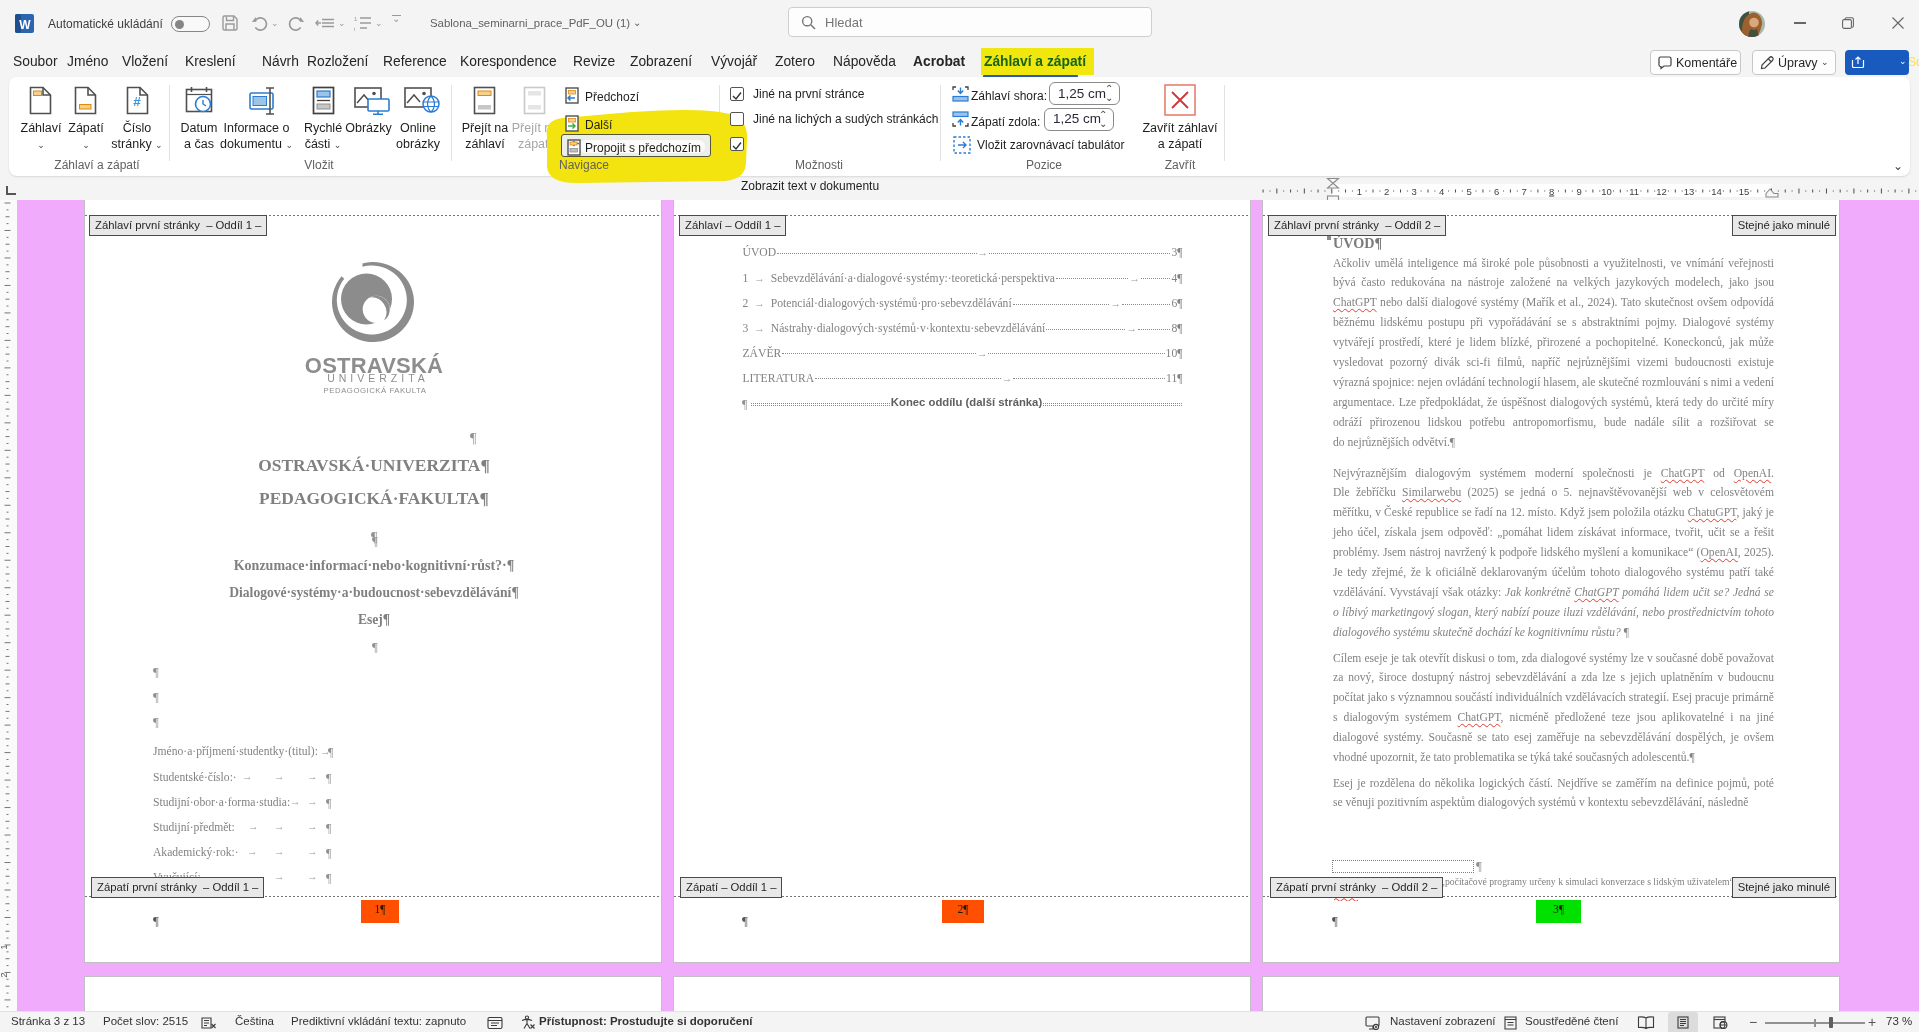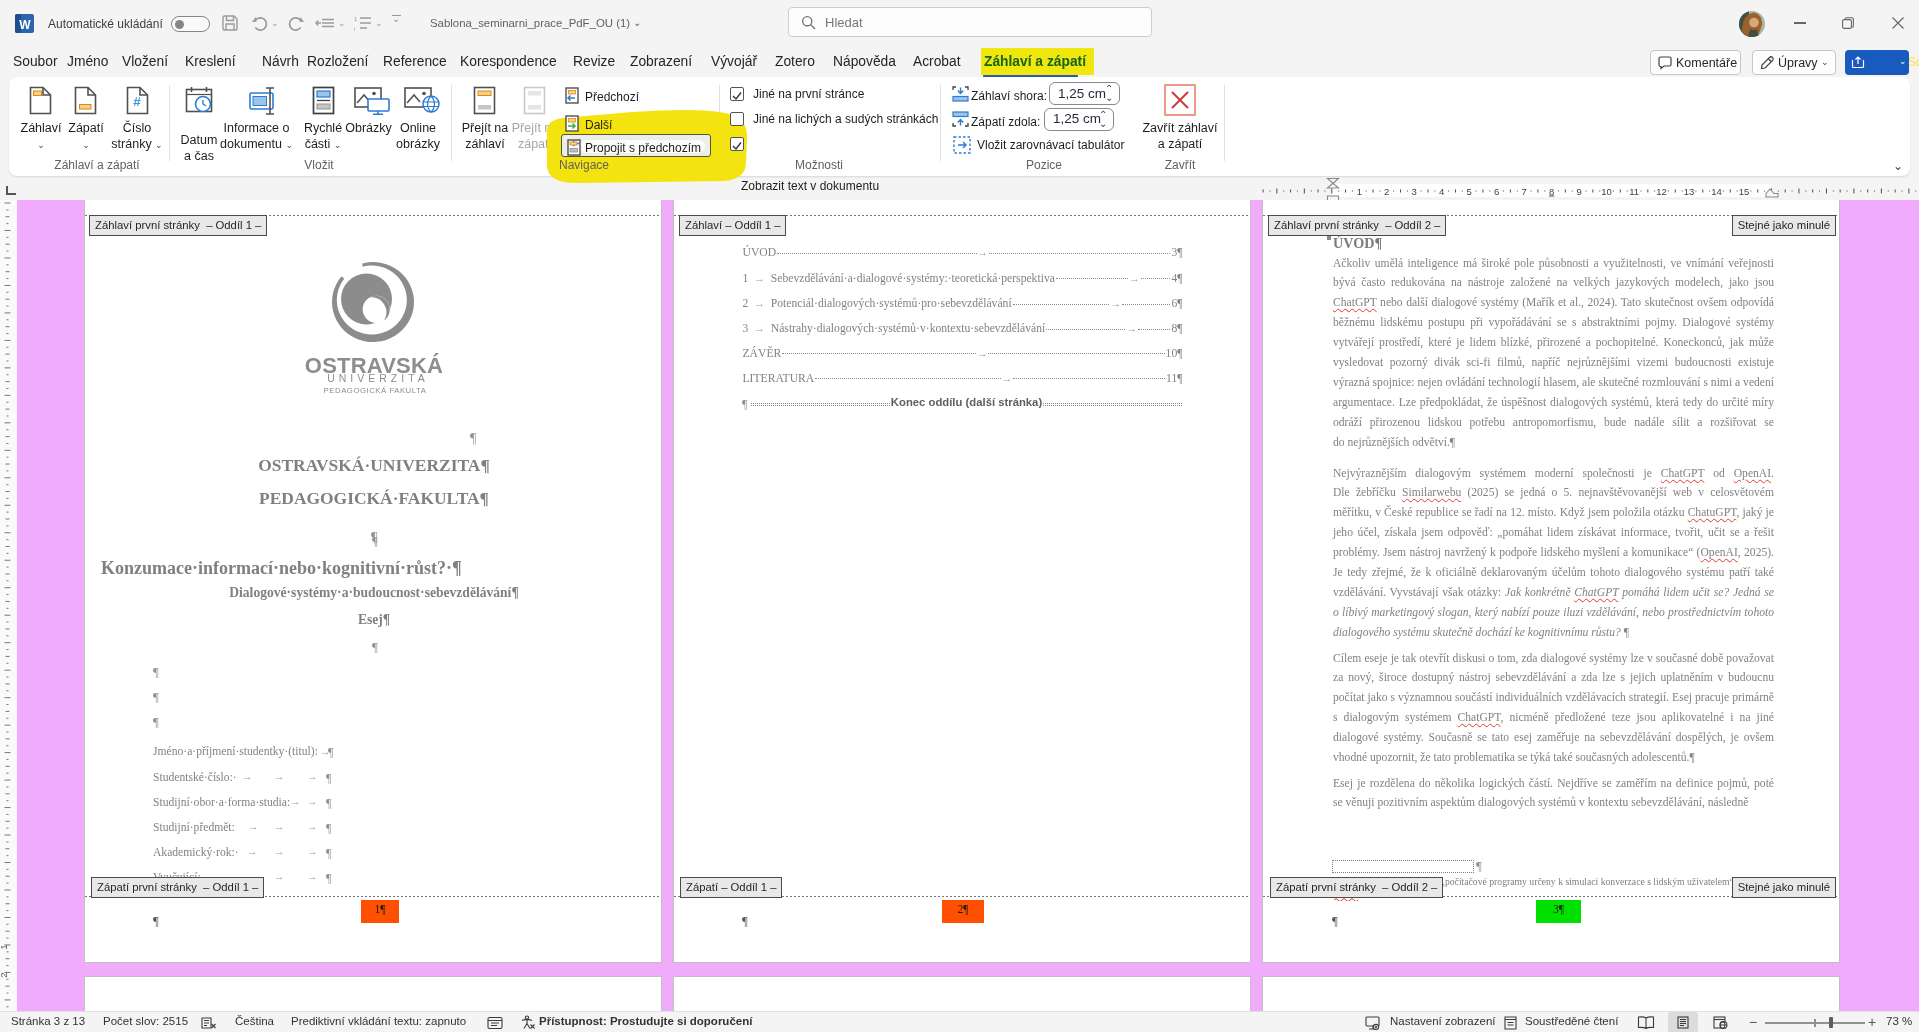--- a/index.html
+++ b/index.html
@@ -125,21 +125,21 @@
   <div class="tab" style="left:185px;">Kreslení</div>
   <div class="tab" style="left:262px;">Návrh</div>
   <div class="tab" style="left:307px;">Rozložení</div>
   <div class="tab" style="left:383px;">Reference</div>
   <div class="tab" style="left:460px;">Korespondence</div>
   <div class="tab" style="left:573px;">Revize</div>
   <div class="tab" style="left:630px;">Zobrazení</div>
   <div class="tab" style="left:711px;">Vývojář</div>
   <div class="tab" style="left:775px;">Zotero</div>
   <div class="tab" style="left:833px;">Nápověda</div>
-  <div class="tab" style="left:913px;">Acrobat</div>
+  <div class="tab" style="left:913px;font-weight:bold;">Acrobat</div>
   <div class="abs" style="left:981px; top:1px; width:113px; height:27px; background:#efe70e;"></div>
   <div class="tab" style="left:984px; font-weight:bold; color:#176317; z-index:2;">Záhlaví a zápatí</div>
   <div class="abs" style="left:983px; top:28px; width:95px; height:2.5px; background:#2a5ac0; border-radius:1px;"></div>
 
   <div class="abs" style="left:1650px; top:3px; width:91px; height:25px; border:1px solid #c7c7c7; border-radius:4px; background:#fdfdfd;">
     <svg class="abs" style="left:7px; top:5px;" width="14" height="14" viewBox="0 0 14 14" fill="none" stroke="#424242" stroke-width="1.2">
       <path d="M1 2.5 a1.5 1.5 0 0 1 1.5 -1.5 h9 a1.5 1.5 0 0 1 1.5 1.5 v6 a1.5 1.5 0 0 1 -1.5 1.5 H6 L3 12.5 V10.5 H2.5 A1.5 1.5 0 0 1 1 9 Z"></path>
     </svg>
     <div class="abs" style="left:25px; top:5px; font-size:12.5px; color:#262626;">Komentáře</div>
   </div>
@@ -208,21 +208,21 @@
     <rect x="14" y="12" width="21" height="12" rx="1" fill="#fff" stroke="#2b7cd3" stroke-width="1.6"></rect>
     <path d="M24 24 V27 M19 27.2 H29" stroke="#2b7cd3" stroke-width="1.5"></path>
   </svg>
   <svg class="abs" style="left:395px; top:10px;" width="38" height="28" viewBox="0 0 38 28">
     <rect x="1" y="1" width="26" height="19" fill="#fff" stroke="#505050" stroke-width="1.6"></rect>
     <circle cx="20" cy="6.5" r="1.8" fill="#505050"></circle>
     <path d="M3 16 L10 8 L16 15" fill="none" stroke="#505050" stroke-width="1.5"></path>
     <circle cx="27" cy="17" r="8" fill="#fff" stroke="#2b7cd3" stroke-width="1.5"></circle>
     <path d="M27 9 a11 11 0 0 0 0 16 M27 9 a11 11 0 0 1 0 16 M19.5 15 h15 M19.5 19.5 h15" fill="none" stroke="#2b7cd3" stroke-width="1.2"></path>
   </svg>
-  <div class="biglabel" style="left:160px; top:56px; width:60px;text-align:center;">Datum<br>a čas</div>
+  <div class="biglabel" style="left:160px; top:44px; width:60px;text-align:center;">Datum<br>a čas</div>
   <div class="biglabel" style="left:199px; top:44px; width:97px;">Informace o<br>dokumentu <span class="chev">⌄</span></div>
   <div class="biglabel" style="left:285px; top:44px; width:58px;">Rychlé<br>části <span class="chev">⌄</span></div>
   <div class="biglabel" style="left:325px; top:44px; width:69px;">Obrázky</div>
   <div class="biglabel" style="left:379px; top:44px; width:60px;">Online<br>obrázky</div>
   <div class="grplabel" style="left:250px; width:120px;">Vložit</div>
   <div class="gsep" style="left:442px;"></div>
 
   <svg class="abs" style="left:464px; top:9px;" width="23" height="29" viewBox="0 0 23 29">
     <rect x="1.5" y="1.5" width="20" height="26" fill="#fff" stroke="#505050" stroke-width="1.6"></rect>
     <rect x="5" y="5" width="13" height="4.5" fill="#f7d08a" stroke="#e2890f" stroke-width="1"></rect>
@@ -441,21 +441,21 @@
       <circle cx="45.3" cy="50.3" r="13.6" fill="#ffffff"></circle>
       <path d="M38.5 38.5 A13.6 13.6 0 0 1 53.1 61.4 A15 15 0 0 0 38.5 38.5 Z" fill="#8c8c8c"></path>
     </svg>
     <div class="abs" style="left:0; top:206px; width:578px; text-align:center; font-size:22px; letter-spacing:0.2px; color:#8d8d8d; font-weight:bold;">OSTRAVSKÁ</div>
     <div class="abs" style="left:4px; top:225px; width:578px; text-align:center; font-size:10.5px; letter-spacing:4.0px; color:#8d8d8d;">UNIVERZITA</div>
     <div class="abs" style="left:1px; top:239px; width:578px; text-align:center; font-size:7.8px; letter-spacing:0.5px; color:#8d8d8d;">PEDAGOGICKÁ FAKULTA</div>
     <div class="pilc" style="left:385px; top:284px; font-size:14px;">¶</div>
     <div class="abs serif" style="left:0; top:308px; width:578px; text-align:center; font-size:17.45px; font-weight:bold;">OSTRAVSKÁ·UNIVERZITA¶</div>
     <div class="abs serif" style="left:0; top:340.5px; width:578px; text-align:center; font-size:17.45px; font-weight:bold;">PEDAGOGICKÁ·FAKULTA¶</div>
     <div class="pilc" style="left:286px; top:383px; font-size:14px;">¶</div>
-    <div class="abs serif" style="left:0; top:410.5px; width:578px; font-size:18px; font-weight:bold;margin-left:16px;">Konzumace·informací·nebo·kognitivní·růst?·¶</div>
+    <div class="abs serif" style="left:0; top:410.5px; width:578px; text-align:center; font-size:14px; font-weight:bold;">Konzumace·informací·nebo·kognitivní·růst?·¶</div>
     <div class="abs serif" style="left:0; top:437.5px; width:578px; text-align:center; font-size:13.58px; font-weight:bold;">Dialogové·systémy·a·budoucnost·sebevzdělávání¶</div>
     <div class="abs serif" style="left:0; top:464.5px; width:578px; text-align:center; font-size:13.58px; font-weight:bold;">Esej¶</div>
     <div class="pilc" style="left:287px; top:386px; font-size:13px;">¶</div>
     <div class="pilc" style="left:287px; top:492px; font-size:13px;">¶</div>
     <div class="pilc" style="left:68px; top:517px; font-size:13px;">¶</div>
     <div class="pilc" style="left:68px; top:542px; font-size:13px;">¶</div>
     <div class="pilc" style="left:68px; top:567px; font-size:13px;">¶</div>
     <div class="infoline" style="top:598px;">Jméno·a·příjmení·studentky·(titul):<span class="tar" style="left:167px;">→</span><span class="pm" style="left:175px;">¶</span></div>
     <div class="infoline" style="top:623.5px;">Studentské·číslo:·<span class="tar" style="left:89px;">→</span><span class="tar" style="left:121px;">→</span><span class="tar" style="left:154px;">→</span><span class="pm" style="left:173px;">¶</span></div>
     <div class="infoline" style="top:648.5px;">Studijní·obor·a·forma·studia:<span class="tar" style="left:137px;">→</span><span class="tar" style="left:154px;">→</span><span class="pm" style="left:173px;">¶</span></div>

